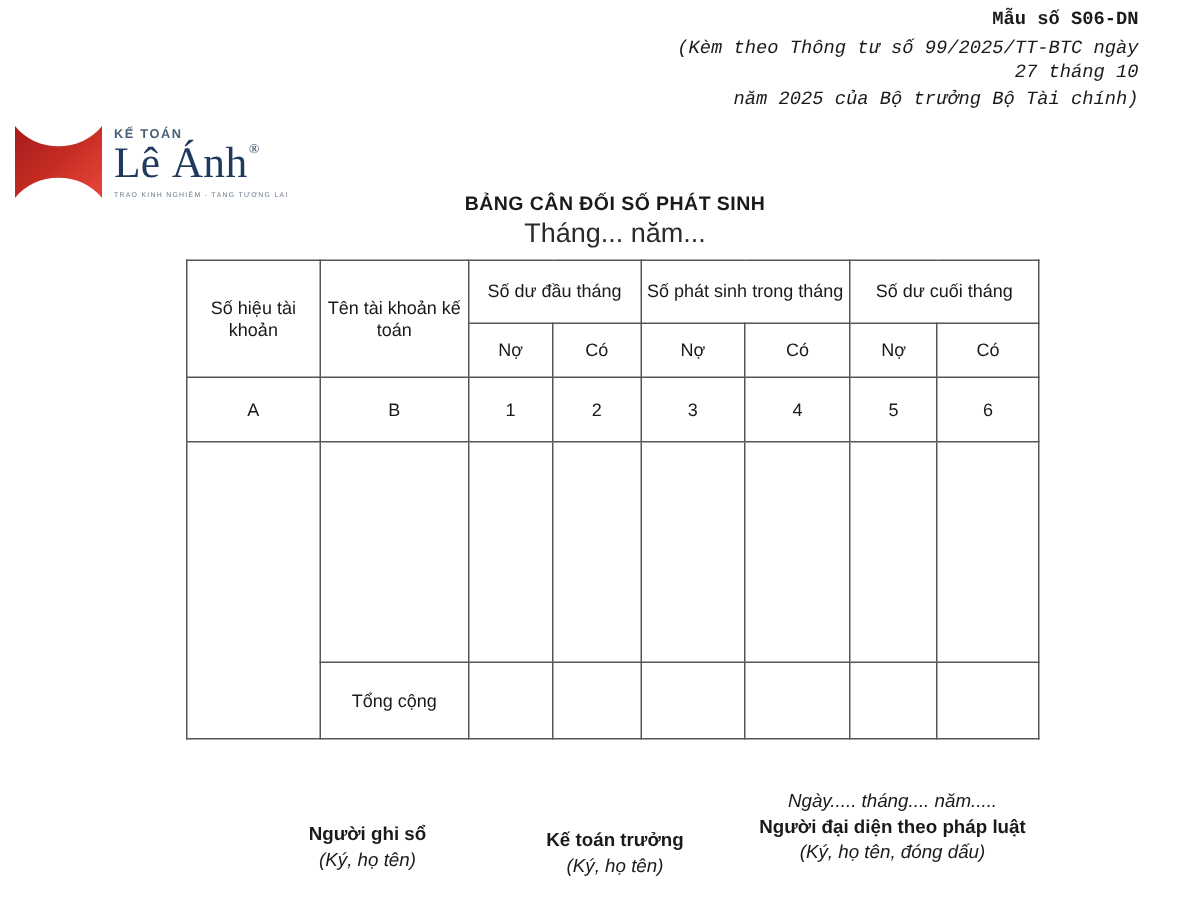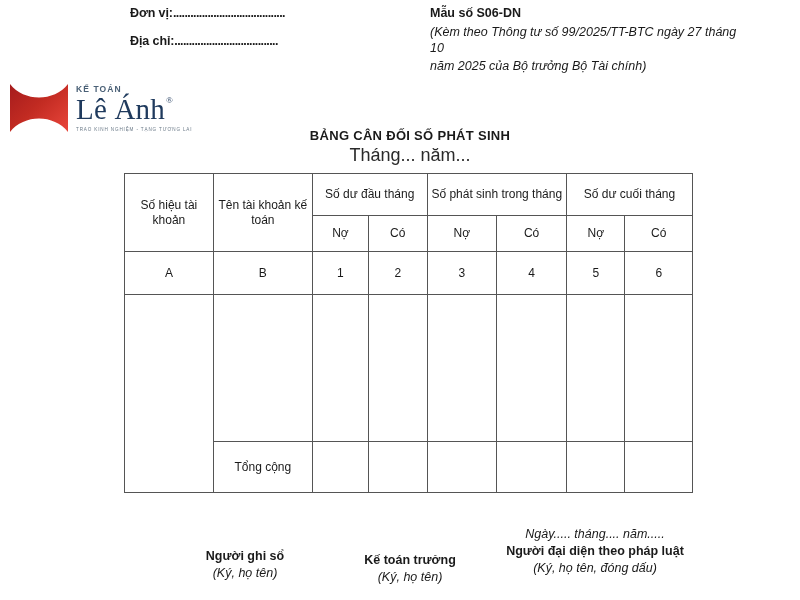--- a/index.html
+++ b/index.html
@@ -38,25 +38,26 @@
     margin-bottom: 13px;
     letter-spacing: -0.1px;
   }
   .unit-line .dots {
     font-weight: bold;
     letter-spacing: -0.6px;
   }
 
   .form-block {
     position: absolute;
-    left: 430px;
+    left: 449px;
     top: 5px;
     width: 310px;
-    text-align: left;
+    text-align: right;
     font-size: 12.5px;
+    font-family: Liberation Mono, monospace;
   }
   .form-no {
     font-weight: bold;
     line-height: 17px;
   }
   .form-ref {
     font-style: italic;
     line-height: 16px;
     margin-top: 2px;
   }
@@ -207,24 +208,20 @@
   }
   .sig-writer  { left: 150px; top: 36px; width: 190px; }
   .sig-chief   { left: 300px; top: 40px; width: 220px; }
   .sig-legal   { left: 470px; top: 14px; width: 250px; }
 </style>
 </head>
 <body>
 
 <div class="top-header">
 
-  <div class="unit-block">
-    <div class="unit-line"><span>Đơn vị:</span><span class="dots">.......................................</span></div>
-    <div class="unit-line"><span>Địa chỉ:</span><span class="dots">....................................</span></div>
-  </div>
 
   <div class="form-block">
     <div class="form-no">Mẫu số S06-DN</div>
     <div class="form-ref">(Kèm theo Thông tư số 99/2025/TT-BTC ngày 27 tháng 10</div>
     <div class="form-ref">năm 2025 của Bộ trưởng Bộ Tài chính)</div>
   </div>
 
 </div>
 
 <div class="logo">

